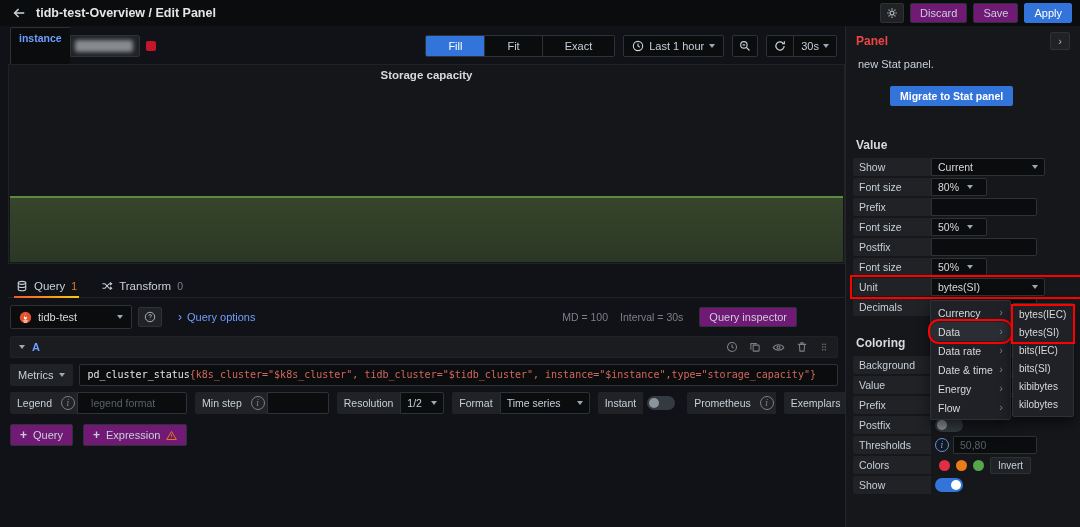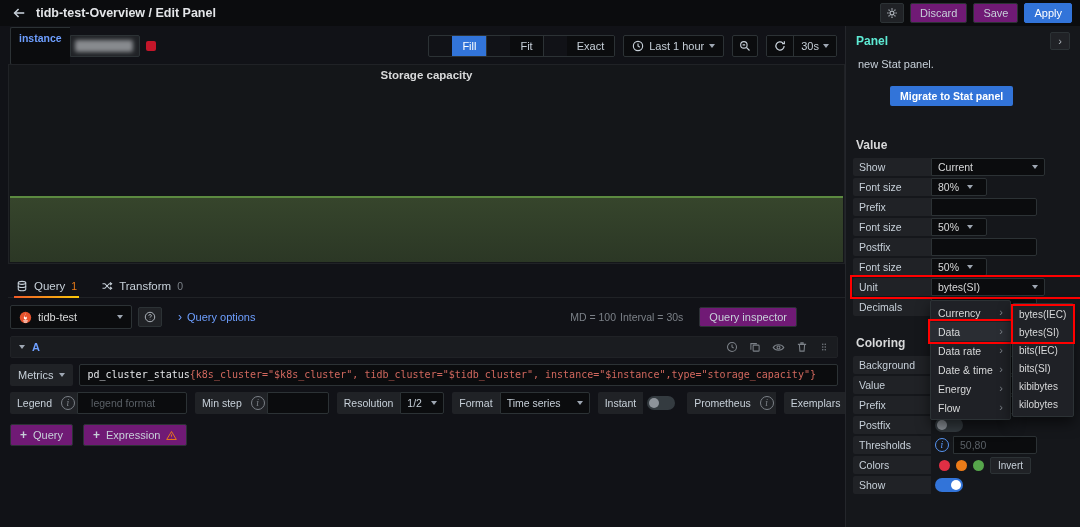--- a/index.html
+++ b/index.html
@@ -25,21 +25,21 @@
   
   .toolbar { position:absolute; left:10px; top:34px; width:827px; height:24px; display:flex; align-items:center; }
   .var-label { background:#0b0c0e; border:1px solid #2c3235; border-right:none; border-radius:2px 0 0 2px;
                color:#6e9fff; font-size:10.5px; font-weight:600; padding:0 8px; height:38px; line-height:20px; }
   .var-value { width:70px; height:22px; background:#202226; border:1px solid #2c3235; border-radius:0 2px 2px 0;
                display:flex; align-items:center; padding:0 4px; }
   .redacted { width:58px; height:12px; background:#9a9da1; border-radius:2px; filter:blur(2px); opacity:.85; }
   .var-err { width:10px; height:10px; background:#c4162a; border-radius:2px; margin-left:6px; display:inline-block; }
   .toolbar-right { margin-left:auto; display:flex; align-items:center; gap:8px; }
   .seg-group { display:flex; border:1px solid #2c3235; border-radius:2px; overflow:hidden; }
-  .seg { font-size:11px; padding:2px 10px; height:20px; background:#0b0c0e; color:#c7d0d9; border-right:1px solid #2c3235;margin-left:23px; }
+  .seg { font-size:11px; padding:2px 22px; height:20px; background:#0b0c0e; color:#c7d0d9; border-right:1px solid #2c3235; }
   .seg:last-child { border-right:none; }
   .seg.active { background:#3274d9; color:#fff; }
   .tool-btn { display:flex; align-items:center; gap:5px; height:22px; background:#0b0c0e; border:1px solid #2c3235;
               border-radius:2px; color:#c7d0d9; font-size:11px; padding:0 8px; }
   .tool-sq { width:26px; justify-content:center; padding:0; }
   .refresh-group { display:flex; border:1px solid #2c3235; border-radius:2px; overflow:hidden; height:22px; }
   .refresh-group button { display:flex; align-items:center; gap:4px; background:#0b0c0e; color:#c7d0d9;
               font-size:11px; padding:0 7px; }
   .refresh-group button:first-child { border-right:1px solid #2c3235; }
   .caret { width:0; height:0; border-left:3.5px solid transparent; border-right:3.5px solid transparent;
@@ -62,21 +62,21 @@
   .tab .count { font-size:10.5px; color:#7b8087; }
   .tab .count.orange { color:#eb7b18; }
 
   
   .q-toolbar { position:absolute; left:10px; top:305px; width:787px; height:24px; display:flex; align-items:center; gap:6px; }
   .ds-picker { display:flex; align-items:center; gap:6px; height:24px; background:#0b0c0e; border:1px solid #2c3235;
                border-radius:2px; padding:0 8px; font-size:11px; color:#d8d9da; width:122px; }
   .ds-picker .caret { margin-left:auto; }
   .q-options { display:flex; align-items:center; gap:5px; color:#6e9fff; font-size:11px; margin-left:10px; }
   .chev { color:#6e9fff; font-size:12px; line-height:1; }
-  .q-stats { margin-left:auto; display:flex; gap:4px; font-size:10.5px; color:#7b8087; }
+  .q-stats { margin-left:auto; display:flex; gap:12px; font-size:10.5px; color:#7b8087; }
   .q-inspector { margin-left:10px; }
 
   
   .q-row { position:absolute; left:10px; top:336px; width:828px; }
   .q-row-header { height:22px; background:#1a1c20; border:1px solid #202226; border-radius:2px;
                   display:flex; align-items:center; padding:0 8px; gap:7px; }
   .refid { color:#6e9fff; font-size:11px; font-weight:700; }
   .q-row-icons { margin-left:auto; display:flex; gap:11px; color:#7b8087; align-items:center; }
   .q-metrics-row { margin-top:6px; display:flex; gap:6px; }
   .metrics-btn { display:flex; align-items:center; gap:6px; height:22px; background:#202226; border-radius:2px;
@@ -103,21 +103,21 @@
   .toggle.on::after { left:16px; background:#fff; }
 
   .q-actions { position:absolute; left:10px; top:424px; display:flex; gap:10px; }
   .q-actions .btn { display:flex; align-items:center; gap:6px; height:22px; }
   .plus { color:#c7d0d9; font-size:12px; font-weight:700; }
 
   
   .sidebar { position:absolute; left:845px; top:26px; width:235px; height:501px; background:#15171b;
              border-left:1px solid #24262b; }
   .sb-header { height:30px; display:flex; align-items:center; justify-content:space-between; padding:0 10px; }
-  .sb-header .t { font-size:12px; font-weight:600; color:#5eead4; }
+  .sb-header .t { font-size:12px; font-weight:600; color:#ef4444; }
   .sb-collapse { width:20px; height:18px; border:1px solid #2c3235; background:#202226; border-radius:2px;
                  color:#aeb4bb; font-size:11px; line-height:1; display:flex; align-items:center; justify-content:center; }
   .sb-note { padding:2px 12px 0; font-size:11px; color:#c7d0d9; }
   .migrate { display:block; margin:16px 0 0 44px; background:#3274d9; color:#fff; border-radius:2px;
              font-size:10.5px; font-weight:600; padding:4px 10px; height:20px; line-height:12px; }
   .sb-section-title { margin:0 0 6px 10px; font-size:12px; font-weight:700; color:#d8d9da; }
   .mt-lg { margin-top:32px; } .mt-md { margin-top:20px; }
   .opt-row { display:flex; align-items:center; margin:0 0 2px 7px; height:18px; }
   .opt-label { width:78px; height:18px; line-height:18px; background:#202226; font-size:10.5px; color:#c7d0d9;
                padding:0 6px; border-radius:2px 0 0 2px; flex:none; }
@@ -136,21 +136,21 @@
   .dot { width:11px; height:11px; border-radius:50%; display:inline-block; margin-right:6px; }
   .invert-btn { background:#202226; border:1px solid #2c3235; border-radius:2px; color:#c7d0d9;
                 font-size:10px; padding:1px 7px; height:17px; }
 
   
   .unit-menu { position:absolute; left:930px; top:300px; width:81px; background:#1f2126; border:1px solid #2c3235;
                border-radius:2px; box-shadow:0 6px 14px rgba(0,0,0,.55); z-index:10; padding:2px 0; }
   .unit-item { display:flex; align-items:center; justify-content:space-between; height:19px; padding:0 7px;
                font-size:10.5px; color:#d8d9da; }
   .unit-item .sub { color:#7b8087; font-size:11px; line-height:1; }
-  .unit-item.hl { background:#2a2d33; }
+  .unit-item.hl { background:#2a2d33;border-radius:8px; }
   .unit-submenu { position:absolute; left:1012px; top:303px; width:62px; background:#1f2126; border:1px solid #2c3235;
                   border-radius:2px; box-shadow:0 6px 14px rgba(0,0,0,.55); z-index:11; padding:2px 0; }
   .sub-item { height:18px; line-height:18px; padding:0 6px; font-size:10px; color:#d8d9da; white-space:nowrap; }
   .red-wrap { outline:2px solid #ff0000; outline-offset:0px; }
 </style>
 </head>
 <body>
 
 <div class="screen">
 

